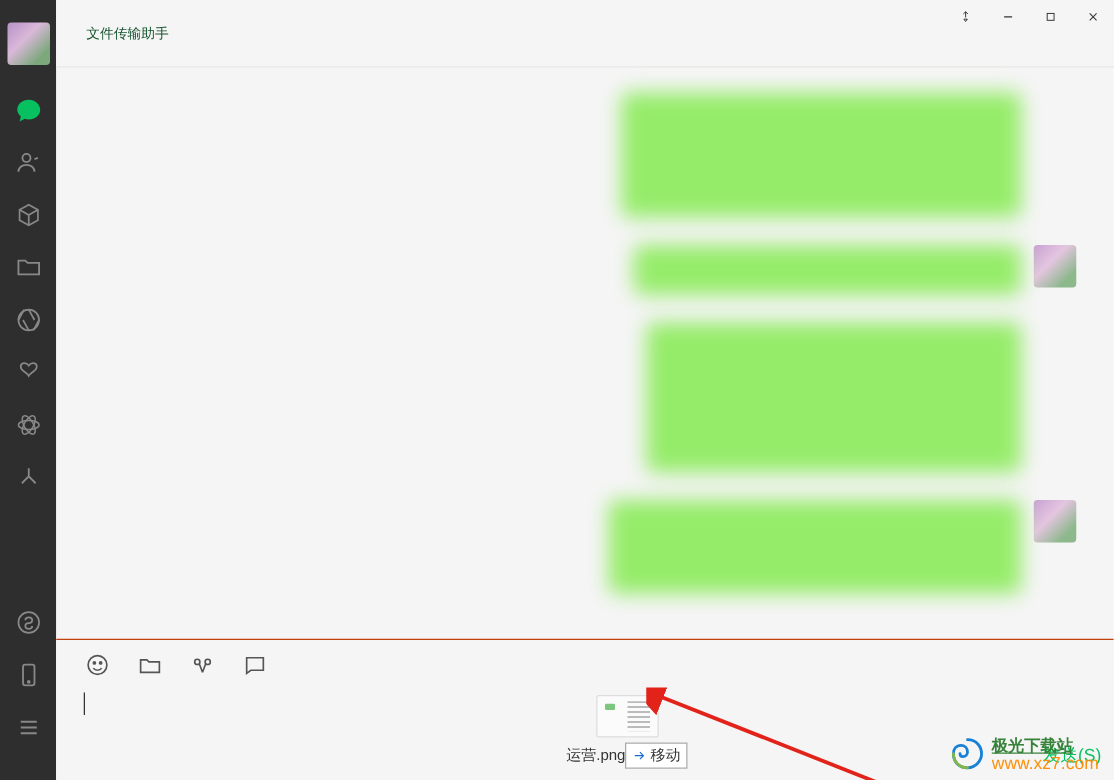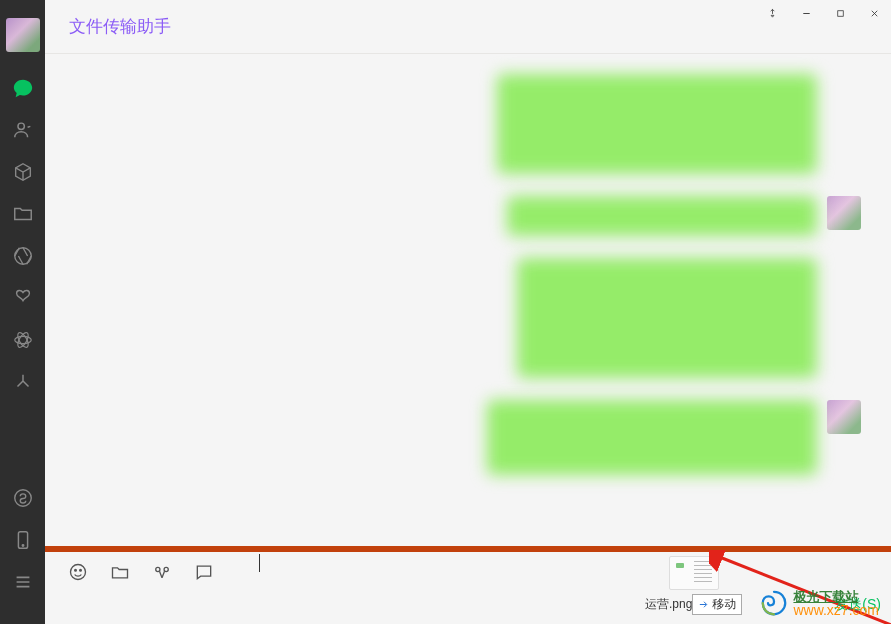--- a/index.html
+++ b/index.html
@@ -20,38 +20,38 @@
 .search-row { display: flex; gap: 8px; padding: 14px 10px 14px 12px; align-items: center; }
 .search-box { flex: 1; background: #e2e0de; border-radius: 4px; display: flex; align-items: center; padding: 5px 8px; height: 28px; }
 .search-box svg { width: 14px; height: 14px; color: #888; margin-right: 6px; }
 .search-input { flex: 1; border: none; background: transparent; outline: none; font-size: 13px; color: #666; }
 .add-btn { width: 28px; height: 28px; background: #e2e0de; border: none; border-radius: 4px; color: #777; font-size: 18px; cursor: pointer; display: flex; align-items: center; justify-content: center; }
 .chatlist-items { flex: 1; filter: blur(8px); background: repeating-linear-gradient(180deg,#f6f4f2 0px,#e8e6e4 60px,#f6f4f2 120px); }
 
 
 .main { flex: 1; display: flex; flex-direction: column; background: #f5f5f5; position: relative; }
 .titlebar { height: 54px; display: flex; align-items: center; border-bottom: 1px solid #e7e6e4; background: #f5f5f5; padding-left: 24px; }
-.title-text { font-size: 17px; color: #8b5cf6; }
+.title-text { font-size: 11px; color: #14532d; }
 .win-controls { position: absolute; right: 0; top: 0; display: flex; }
 .win-btn { width: 34px; height: 26px; border: none; background: transparent; display: flex; align-items: center; justify-content: center; cursor: pointer; color: #333; font-size: 13px; }
 .win-btn svg { width: 11px; height: 11px; }
 
 
 .messages { flex: 1; overflow: hidden; position: relative; padding: 20px 30px; }
 .msg-row { display: flex; justify-content: flex-end; align-items: flex-start; margin-bottom: 22px; }
 .bubble { background: #95ec69; border-radius: 6px; filter: blur(8px); }
 .bubble.b1 { width: 320px; height: 100px; }
 .bubble.b2 { width: 310px; height: 40px; }
 .bubble.b3 { width: 300px; height: 120px; }
 .bubble.b4 { width: 330px; height: 75px; }
 .msg-avatar { width: 34px; height: 34px; border-radius: 3px; background: linear-gradient(135deg,#c8a2d4 0%,#e4c5e0 40%,#8cb88c 80%); margin-left: 10px; }
 .msg-avatar.hidden { visibility: hidden; }
 
 
-.input-area { display: flex; flex-direction: row; border-top: 6px solid #c2410c; background: #f5f5f5; position: relative; }
+.input-area { display: flex; flex-direction: column; border-top: 1px solid #c2410c; background: #f5f5f5; position: relative; }
 .toolbar { display: flex; gap: 20px; padding: 9px 22px; }
 .tool-btn { width: 22px; height: 22px; border: none; background: transparent; cursor: pointer; color: #555; display: flex; align-items: center; justify-content: center; }
 .tool-btn svg { width: 20px; height: 20px; }
 .compose { flex: 1; position: relative; padding: 0 22px 16px 22px; min-height: 72px; }
 .caret { position: absolute; left: 22px; top: 2px; width: 1px; height: 18px; background: #333; }
 
 
 .attach-wrap { position: absolute; left: 408px; top: 4px; display: flex; flex-direction: column; align-items: center; }
 .attach-thumb { width: 50px; height: 34px; background: #fbfbfb; border: 1px solid #ddd; border-radius: 2px; position: relative; overflow: hidden; }
 .attach-thumb::before { content: ""; position: absolute; left: 6px; top: 6px; width: 8px; height: 5px; background: #7dc67d; border-radius: 1px; }

